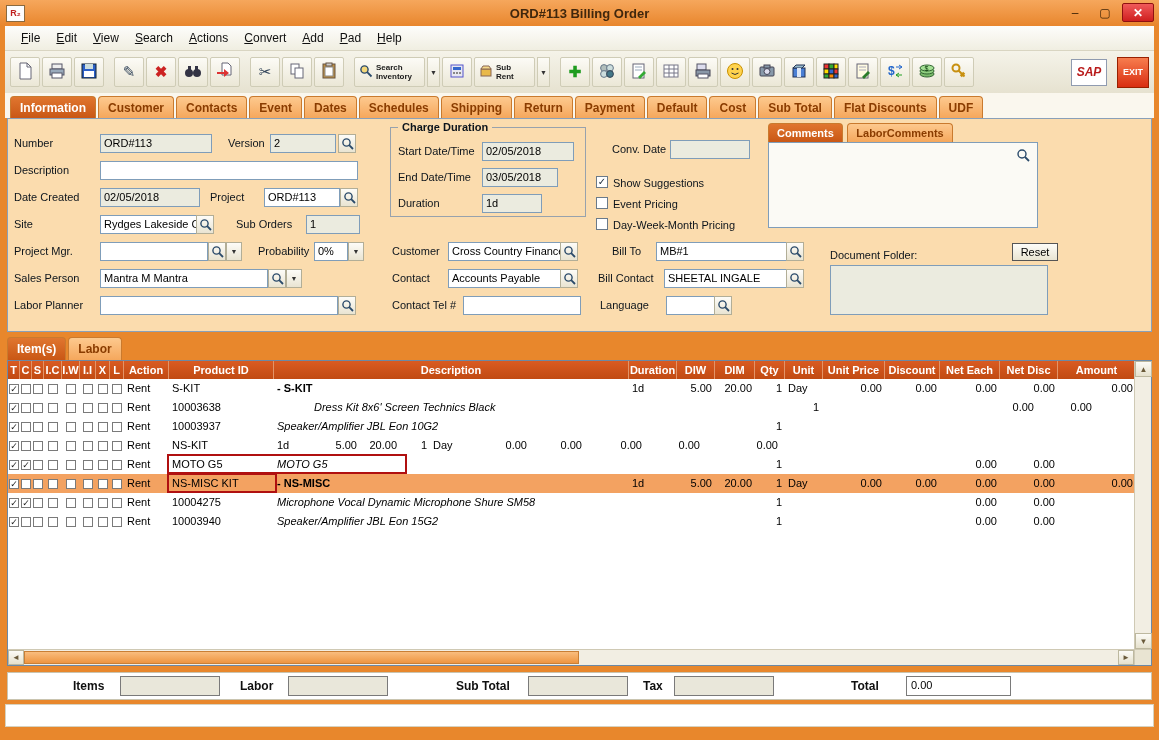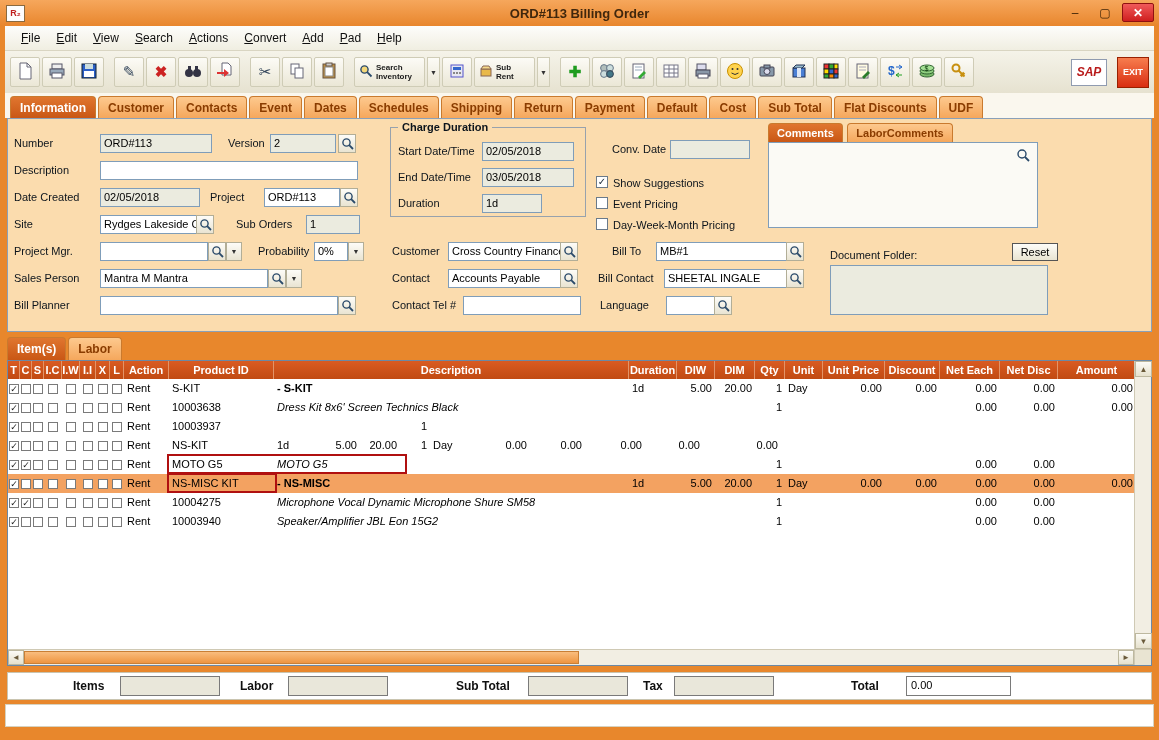--- a/index.html
+++ b/index.html
@@ -361,35 +361,35 @@
   <span class="lbl" style="left:6px;top:153px">Sales Person</span>
   <div class="fld" style="left:92px;top:150px;width:168px">Mantra M Mantra</div>
   <div class="magb" style="left:260px;top:150px">
       <svg width="13" height="13">
         <circle cx="5.5" cy="5.5" r="3.6" fill="none" stroke="#2a4a6a" stroke-width="1.4"></circle>
         <line x1="8.2" y1="8.2" x2="12" y2="12" stroke="#2a4a6a" stroke-width="1.8"></line>
       </svg>
     </div>
   <div class="dropb" style="left:278px;top:150px">▼</div>
 
-  <span class="lbl" style="left:6px;top:180px">Bill Planner</span>
+  <span class="lbl" style="left:6px;top:180px">Labor Planner</span>
   <div class="fld" style="left:92px;top:177px;width:238px"></div>
   <div class="magb" style="left:330px;top:177px">
       <svg width="13" height="13">
         <circle cx="5.5" cy="5.5" r="3.6" fill="none" stroke="#2a4a6a" stroke-width="1.4"></circle>
         <line x1="8.2" y1="8.2" x2="12" y2="12" stroke="#2a4a6a" stroke-width="1.8"></line>
       </svg>
     </div>
 
   <div class="gbox" style="left:382px;top:8px;width:196px;height:90px"></div>
   <span class="glegend" style="left:390px;top:2px">Charge Duration</span>
   <span class="lbl" style="left:390px;top:26px">Start Date/Time</span>
   <div class="fld gray" style="left:474px;top:23px;width:92px">02/05/2018</div>
   <span class="lbl" style="left:390px;top:52px">End Date/Time</span>
-  <div class="fld gray" style="left:474px;top:49px;width:92px">03/05/2018</div>
+  <div class="fld gray" style="left:474px;top:49px;width:76px">03/05/2018</div>
   <span class="lbl" style="left:390px;top:78px">Duration</span>
   <div class="fld gray" style="left:474px;top:75px;width:60px">1d</div>
 
   <span class="lbl" style="left:604px;top:24px">Conv. Date</span>
   <div class="fld gray" style="left:662px;top:21px;width:80px"></div>
 
   <div class="chk" style="left:588px;top:57px">✓</div>
   <span class="lbl" style="left:605px;top:58px">Show Suggestions</span>
   <div class="chk" style="left:588px;top:78px"></div>
   <span class="lbl" style="left:605px;top:79px">Event Pricing</span>
@@ -547,21 +547,21 @@
           <span class="cbbox"></span>
         </div>
         <div class="cbcell" style="width: 14px;">
           <span class="cbbox"></span>
         </div>
         <div class="cbcell" style="width: 14px;">
           <span class="cbbox"></span>
         </div>
         <div class="cell" style="width: 45px;">Rent</div>
         <div class="cell" style="width: 105px;">10003638</div>
-        <div class="cell ital" style="width: 355px;">Dress Kit 8x6' Screen Technics Black</div>
+        <div class="cell ital" style="width: 355px; margin-left: 37px;">Dress Kit 8x6' Screen Technics Black</div>
         <div class="cell" style="width: 48px;"></div>
         <div class="cell num" style="width: 38px;"></div>
         <div class="cell num" style="width: 40px;"></div>
         <div class="cell num" style="width: 30px;">1</div>
         <div class="cell" style="width: 38px;"></div>
         <div class="cell num" style="width: 62px;"></div>
         <div class="cell num" style="width: 55px;"></div>
         <div class="cell num" style="width: 60px;">0.00</div>
         <div class="cell num" style="width: 58px;">0.00</div>
         <div class="cell num" style="width: 78px;">0.00</div>
@@ -586,20 +586,21 @@
           <span class="cbbox"></span>
         </div>
         <div class="cbcell" style="width: 14px;">
           <span class="cbbox"></span>
         </div>
         <div class="cbcell" style="width: 14px;">
           <span class="cbbox"></span>
         </div>
         <div class="cell" style="width: 45px;">Rent</div>
         <div class="cell" style="width: 105px;">10003937</div>
+        <div class="cell ital" style="width: 355px;">Speaker/Amplifier JBL Eon 10G2</div>
         <div class="cell" style="width: 48px;"></div>
         <div class="cell num" style="width: 38px;"></div>
         <div class="cell num" style="width: 40px;"></div>
         <div class="cell num" style="width: 30px;">1</div>
         <div class="cell" style="width: 38px;"></div>
         <div class="cell num" style="width: 62px;"></div>
         <div class="cell num" style="width: 55px;"></div>
         <div class="cell num" style="width: 60px;"></div>
         <div class="cell num" style="width: 58px;"></div>
         <div class="cell num" style="width: 78px;"></div>

